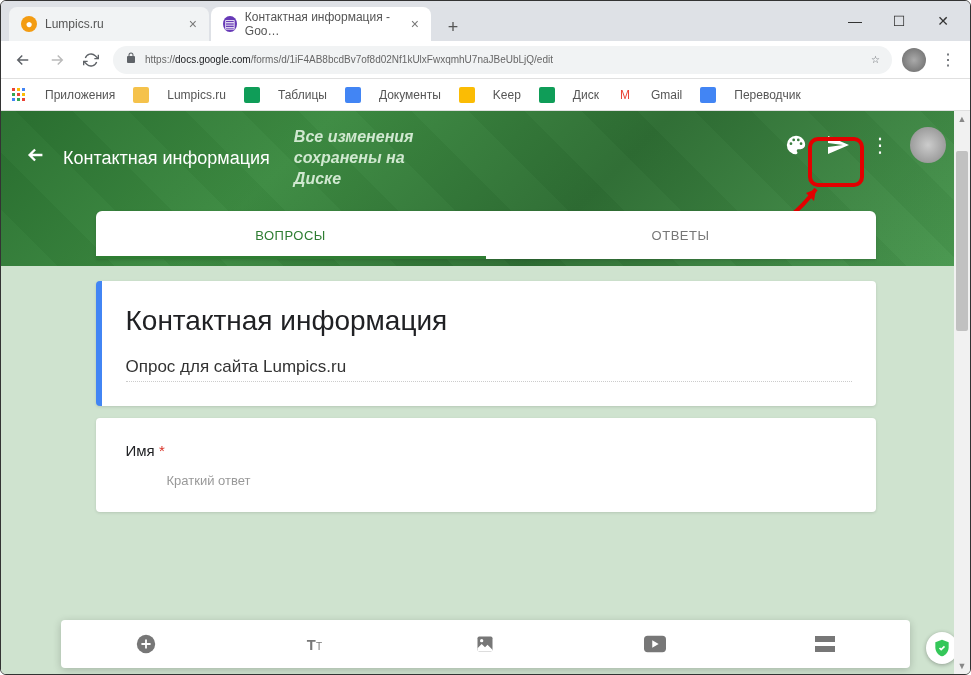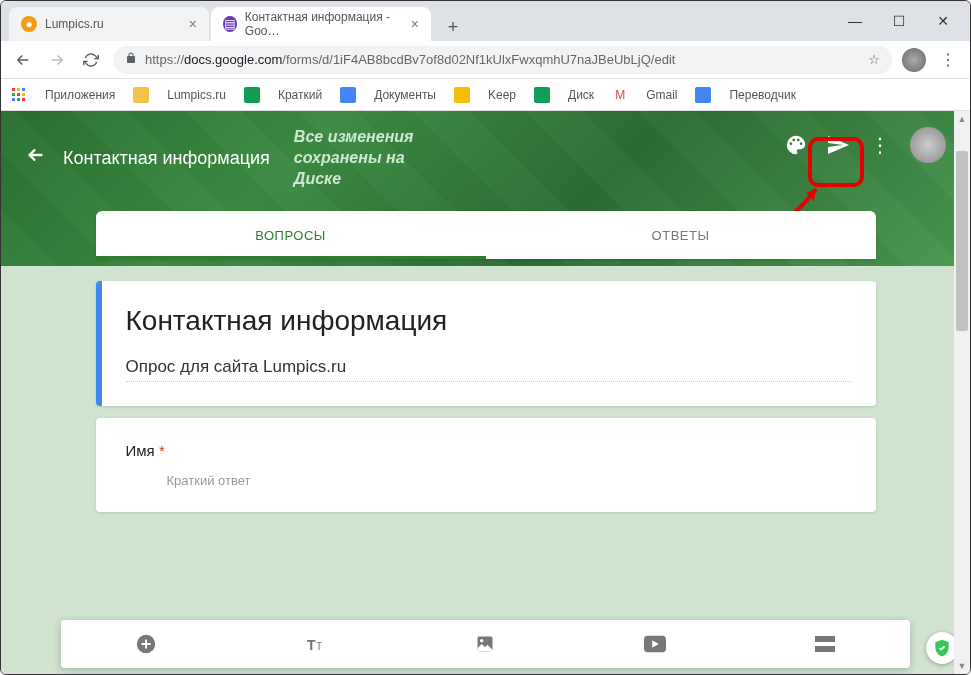--- a/index.html
+++ b/index.html
@@ -14,21 +14,21 @@
 .tab { height: 34px; background: #f1f3f4; display: flex; align-items: center; padding: 0 12px; gap: 8px; font-size: 12px; color: #555; border-radius: 8px 8px 0 0; margin-right: 2px; min-width: 200px; max-width: 220px; }
 .tab.active { background: #fff; }
 .tab .favicon { width: 16px; height: 16px; border-radius: 50%; display:flex; align-items:center; justify-content:center; font-size:12px;}
 .tab .close { margin-left: auto; color: #777; font-size: 14px;}
 .new-tab { width: 28px; height: 28px; display: flex; align-items: center; justify-content: center; color: #555; font-size: 18px; margin-left:6px;}
 
 
 .addr-row { height: 38px; background: #fff; display: flex; align-items: center; padding: 0 10px; gap: 10px; border-bottom: 1px solid #e0e0e0;}
 .nav-btn { width: 24px; height: 24px; display: flex; align-items: center; justify-content: center; color: #5f6368;}
 .nav-btn.dis { color: #bbb; }
-.addr-bar { flex: 1; height: 28px; background: #f1f3f4; border-radius: 14px; display: flex; align-items: center; padding: 0 12px; gap: 8px; font-size: 13px; color: #666;}
+.addr-bar { flex: 1; height: 28px; background: #f1f3f4; border-radius: 14px; display: flex; align-items: center; padding: 0 12px; gap: 8px; font-size: 10px; color: #666;}
 .addr-bar .lock { color: #5f6368; font-size: 12px;}
 .addr-bar .url b { color: #202124; font-weight: normal;}
 .addr-bar .star { margin-left: auto; color: #5f6368;}
 .avatar-img { width: 24px; height:24px; border-radius:50%; background: radial-gradient(circle,#aaa,#666);}
 
 
 .bm-row { height: 32px; background: #fff; display: flex; align-items: center; padding: 0 10px; gap: 18px; border-bottom: 1px solid #e0e0e0; font-size: 12px; color: #555;}
 .bm { display: flex; align-items: center; gap: 18px;}
 .bm .bicon { width: 16px; height:16px; display:flex; align-items:center; justify-content:center; font-size:12px; border-radius:2px;}
 
@@ -147,21 +147,21 @@
         </svg>
     </span>
     <span>Приложения</span>
   </div>
   <div class="bm">
       <span class="bicon" style="background:#f5c24b;"></span>
       <span>Lumpics.ru</span>
     </div>
   <div class="bm">
       <span class="bicon" style="background:#0f9d58;"></span>
-      <span>Краткий</span>
+      <span>Таблицы</span>
     </div>
   <div class="bm">
       <span class="bicon" style="background:#4285f4;"></span>
       <span>Документы</span>
     </div>
   <div class="bm">
       <span class="bicon" style="background:#fbbc04;"></span>
       <span>Keep</span>
     </div>
   <div class="bm">

